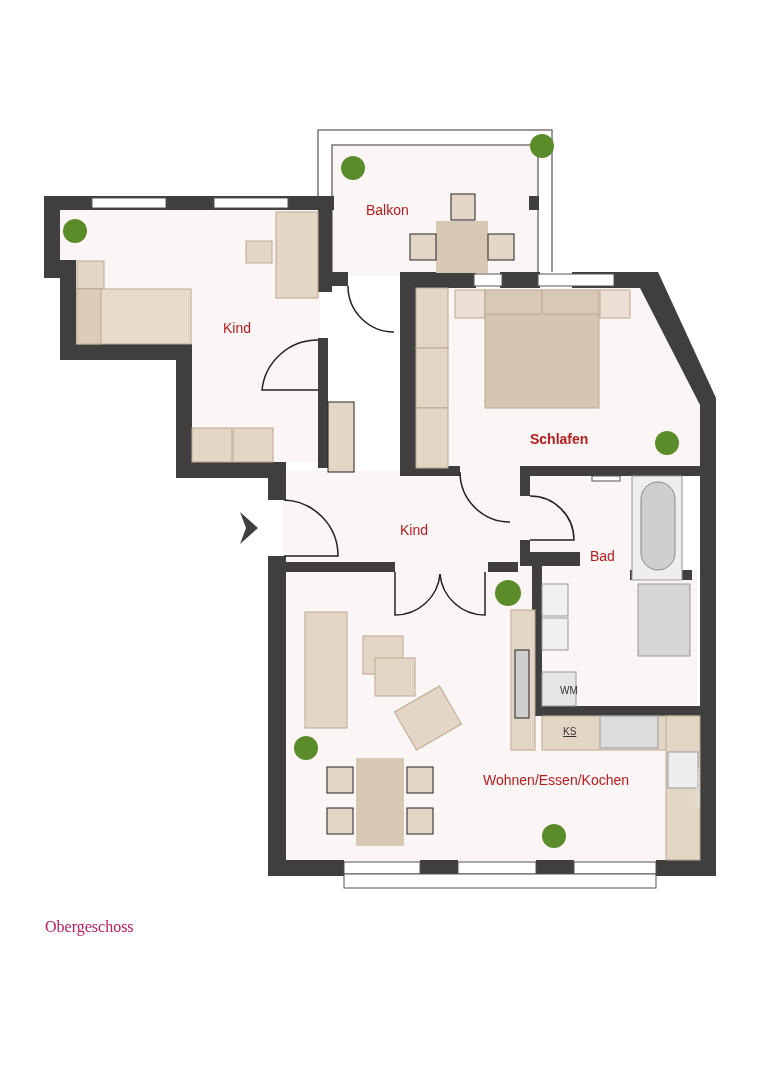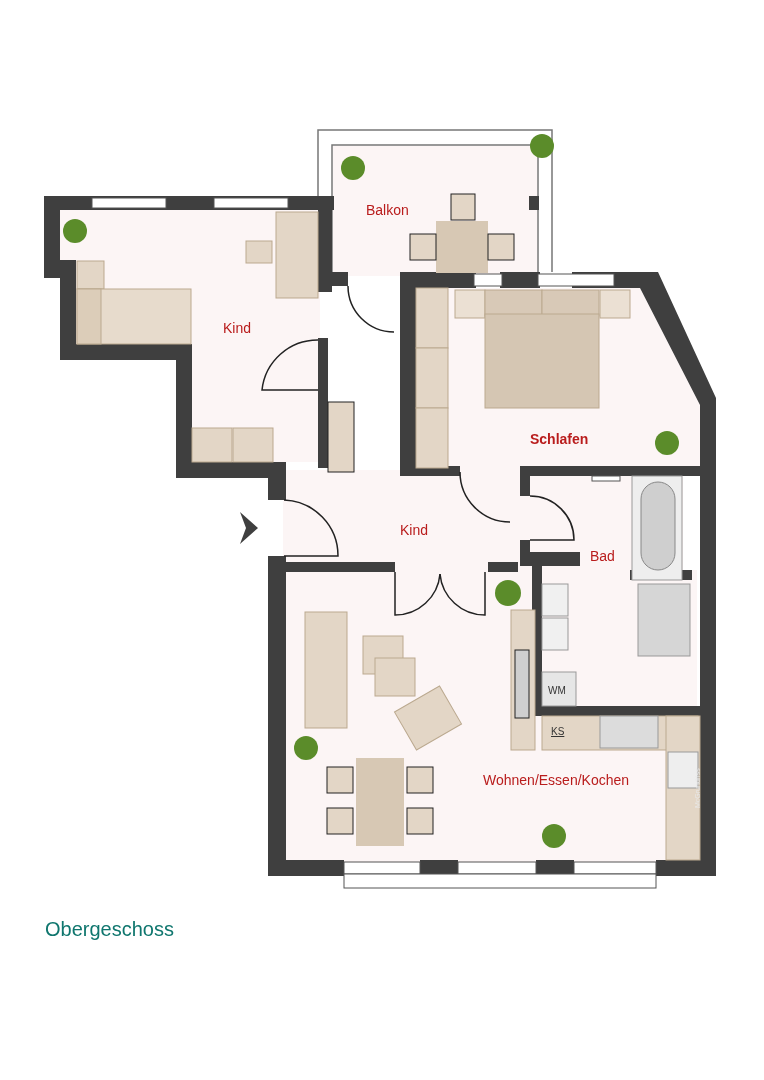--- a/index.html
+++ b/index.html
@@ -1,20 +1,20 @@
 <!DOCTYPE html>
 <html><head>
 <meta charset="utf-8">
 <style>
   html,body{margin:0;padding:0;background:#ffffff;}
   body{width:764px;height:1080px;position:relative;overflow:hidden;font-family:"Liberation Sans",sans-serif;}
   #plan{position:absolute;left:0;top:0;}
   .room-label{position:absolute;font-size:14px;color:#b91c1c;white-space:nowrap;font-family:"Liberation Sans",sans-serif;}
-  .fixture-label{position:absolute;font-size:10px;color:#333;font-family:"Liberation Sans",sans-serif;}
-  #floor-label{position:absolute;left:45px;top:918px;font-size:20px;color:#0f766e;}
+  .fixture-label{position:absolute;font-size:10px;color:#333;font-family:"Liberation Sans",sans-serif;margin-left:12px;}
+  #floor-label{position:absolute;left:45px;top:918px;font-size:16px;color:#be185d;font-family:Liberation Serif, serif;}
   #watermark{position:absolute;left:694px;top:808px;font-size:7px;color:#e8e8e8;transform:rotate(-90deg);transform-origin:left top;white-space:nowrap;}
 </style>
 </head>
 <body>
 
 <svg id="plan" width="764" height="1080" viewBox="0 0 764 1080" xmlns="http://www.w3.org/2000/svg">
 
   <g fill="none" stroke="#777" stroke-width="1.5">
     <path d="M318 272 L318 130 L552 130 L552 272"></path>
     <path d="M332 272 L332 145 L538 145 L538 272"></path>

